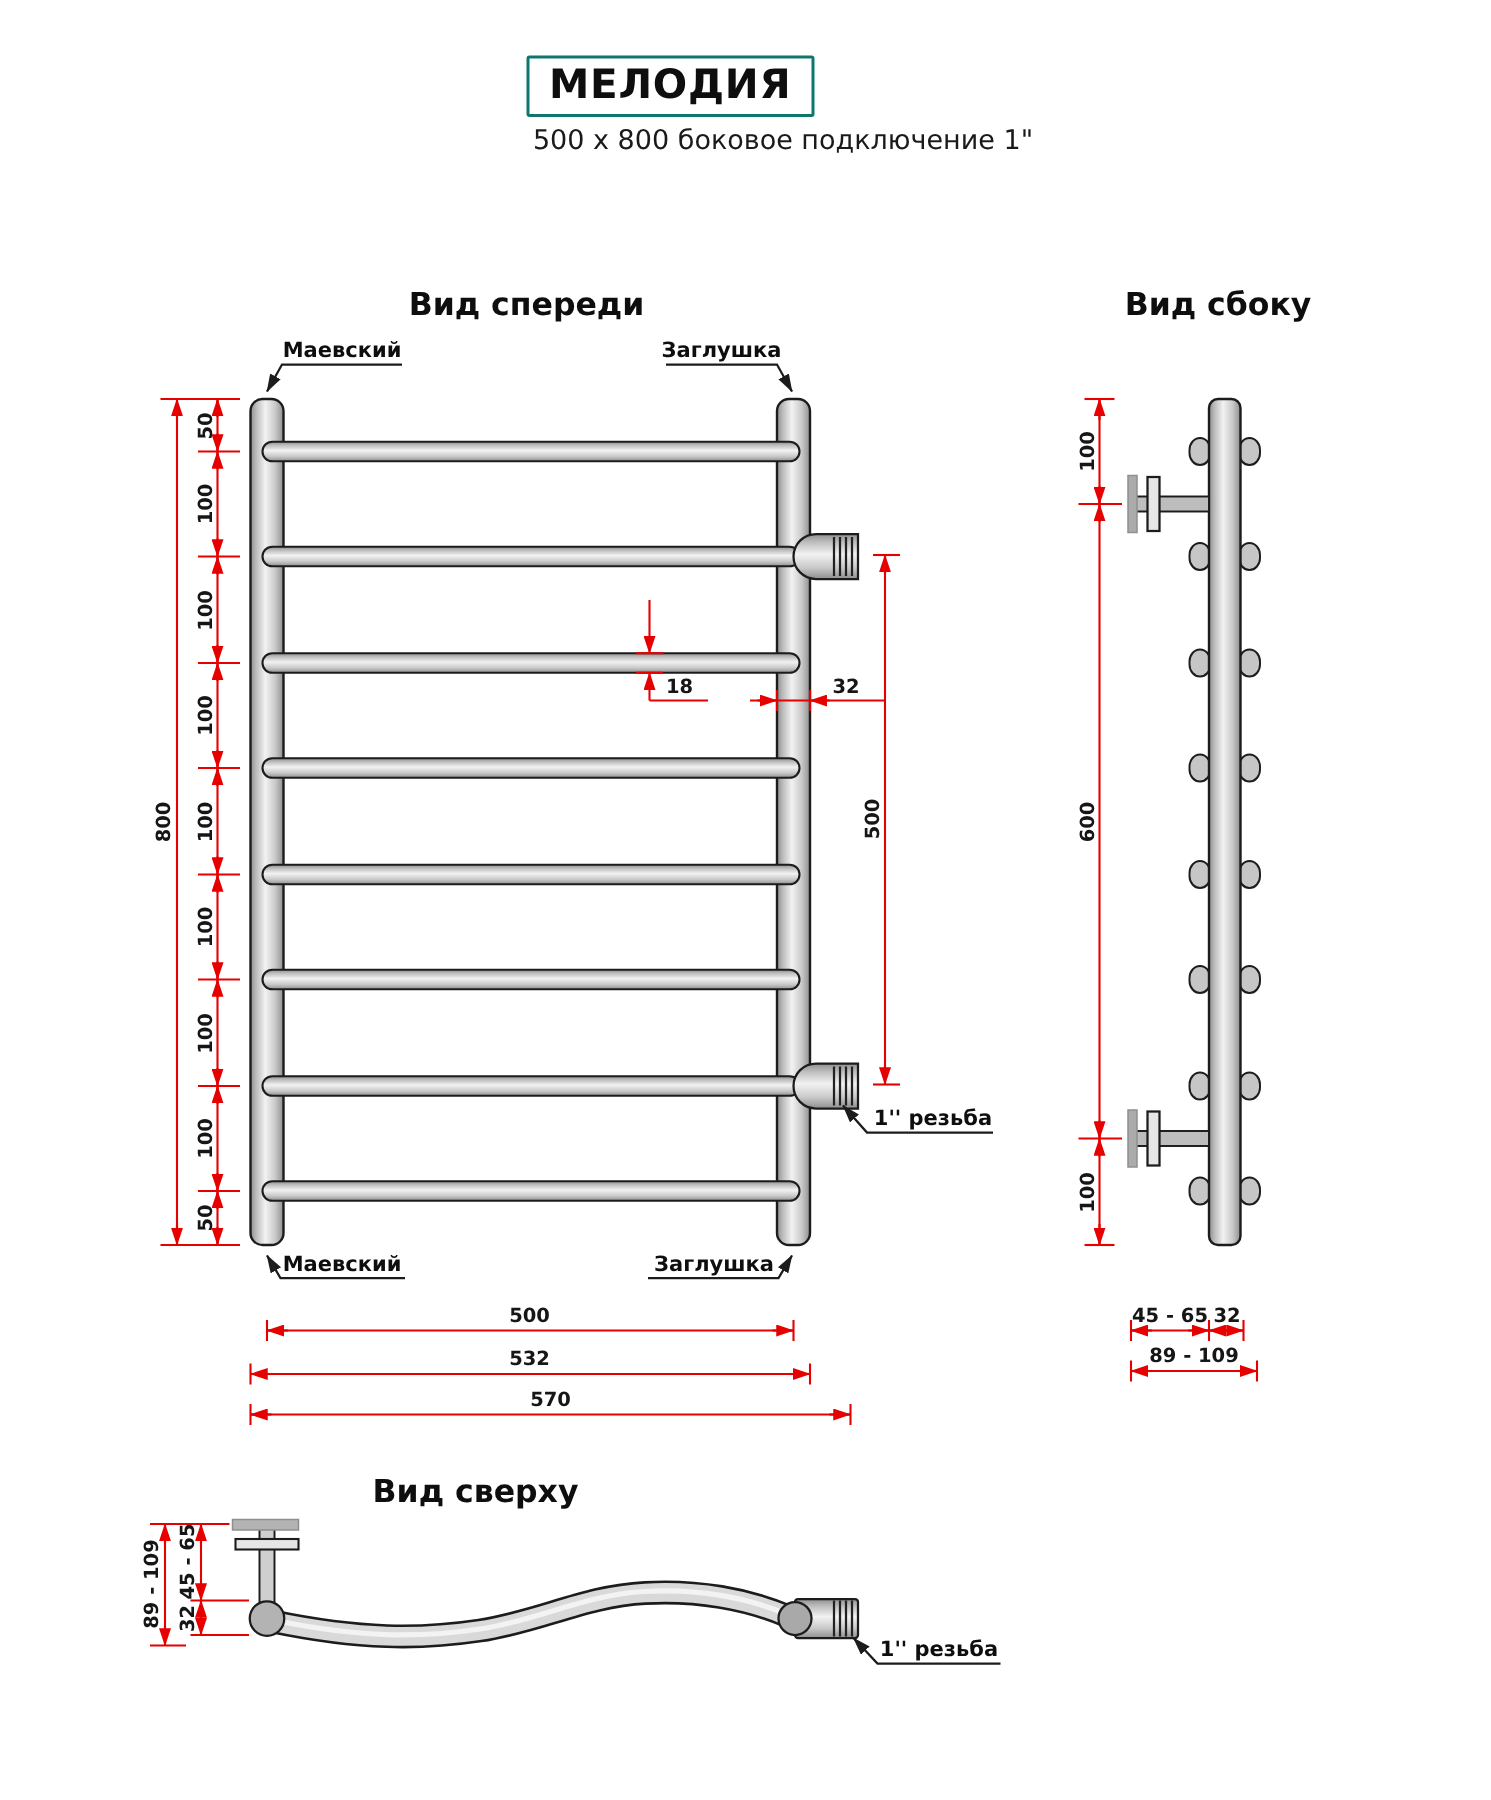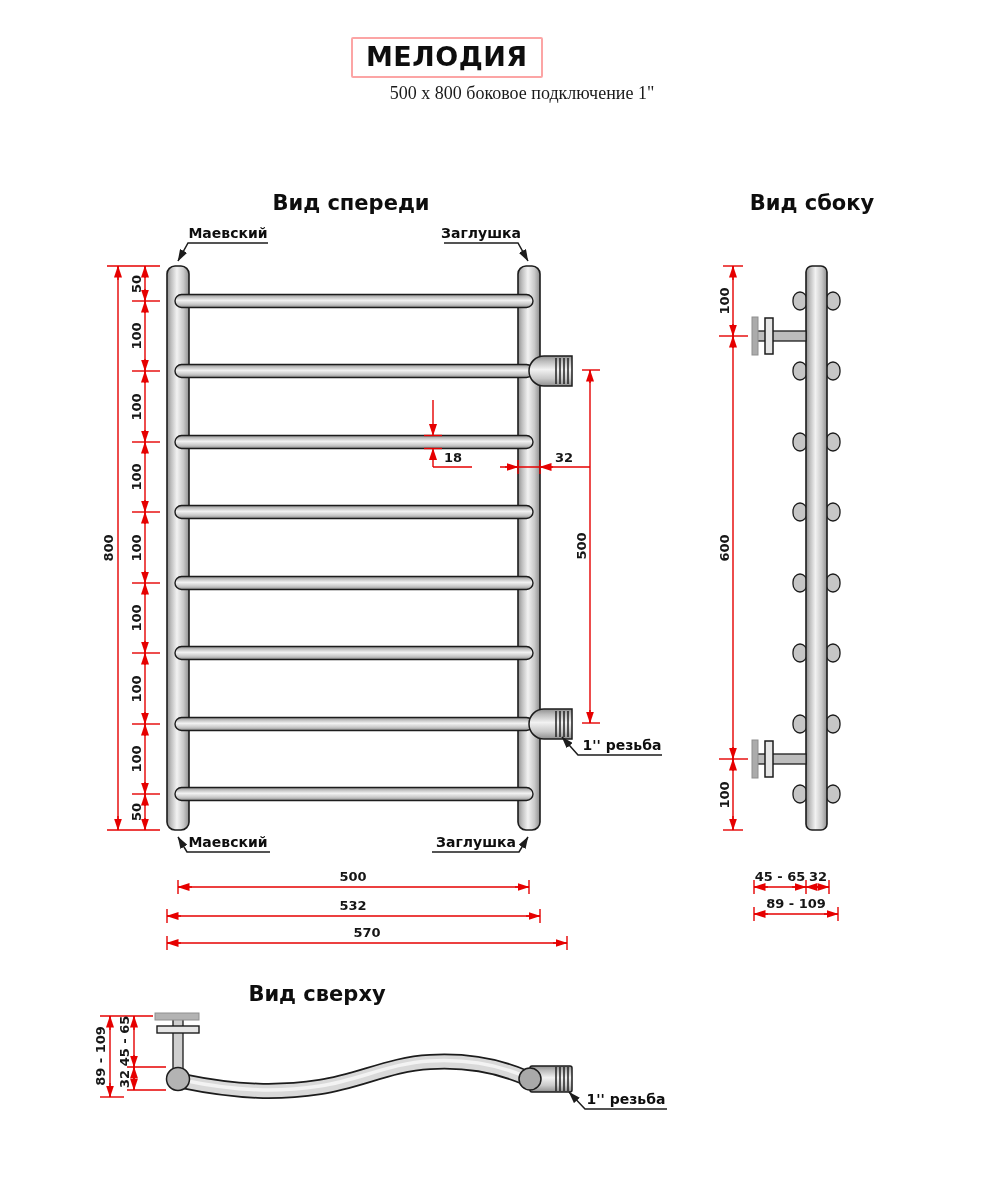--- a/index.html
+++ b/index.html
@@ -4,23 +4,23 @@
 <style>
   html,body{margin:0;padding:0;}
   body{width:994px;height:1200px;position:relative;background:#ffffff;overflow:hidden;
        font-family:"DejaVu Sans","Liberation Sans",sans-serif;}
   svg{position:absolute;left:0;top:0;}
   .logo-row{position:absolute;left:351px;top:37px;display:flex;gap:8px;align-items:stretch;}
   .brand-badge{background:linear-gradient(180deg,#44a0e4 0%,#2187d8 45%,#1165b4 100%);
        color:#ffffff;font-size:27px;font-weight:700;padding:2px 13px 4px 13px;border-radius:3px;
        letter-spacing:.5px;}
   .model-badge{background:#ffffff;color:#0e0e0e;font-size:27px;font-weight:700;
-       padding:2px 13px 4px 13px;border:2px solid #fca5a5;border-radius:2px;letter-spacing:.5px;}
+       padding:2px 13px 4px 13px;border:2px solid #0f766e;border-radius:2px;letter-spacing:.5px;}
   .subtitle{position:absolute;left:50px;top:83px;width:944px;text-align:center;
-       font-size:18px;color:#1a1a1a;font-family:Liberation Serif, serif;}
+       font-size:18px;color:#1a1a1a;}
   .t-title{font:700 21px "DejaVu Sans","Liberation Sans",sans-serif;fill:#0e0e0e;}
   .t-label{font:700 14px "DejaVu Sans","Liberation Sans",sans-serif;fill:#0e0e0e;}
   .t-dim{font:700 13px "DejaVu Sans","Liberation Sans",sans-serif;fill:#161616;}
   .red{stroke:#e60000;stroke-width:1.4;fill:none;}
   .blk{stroke:#1c1c1c;stroke-width:1.5;fill:none;}
 </style>
 </head>
 <body>
 
 <div class="logo-row">

